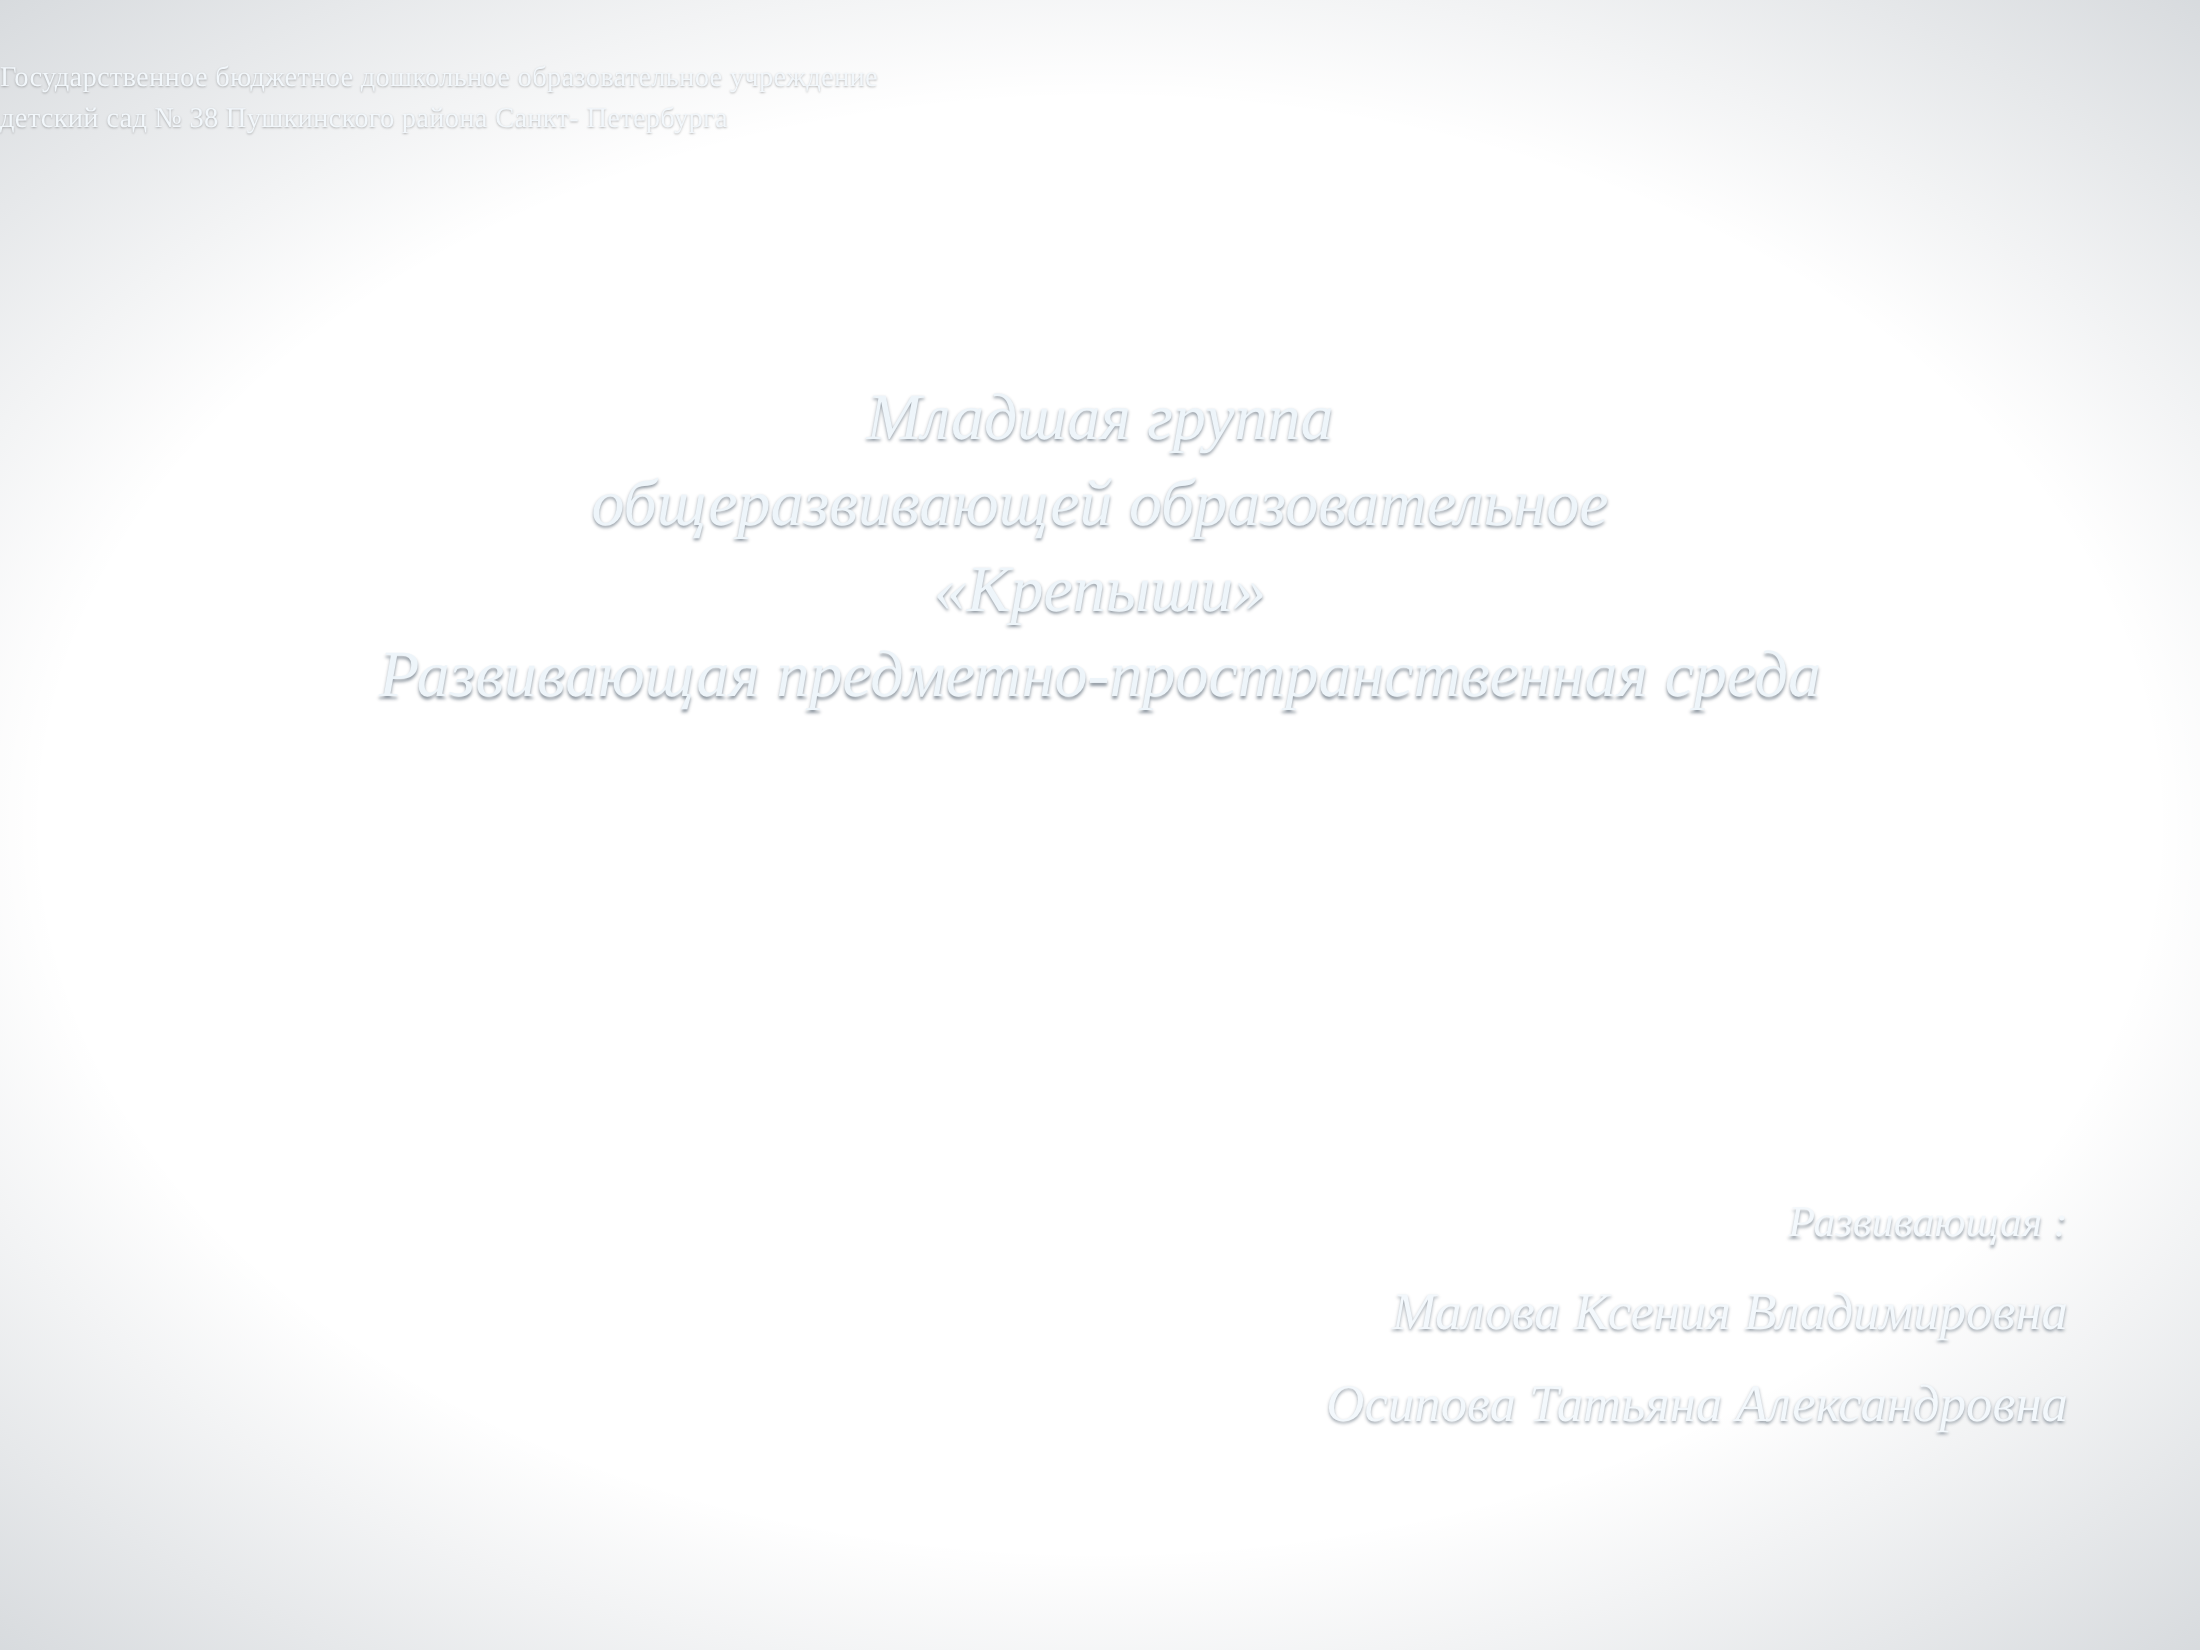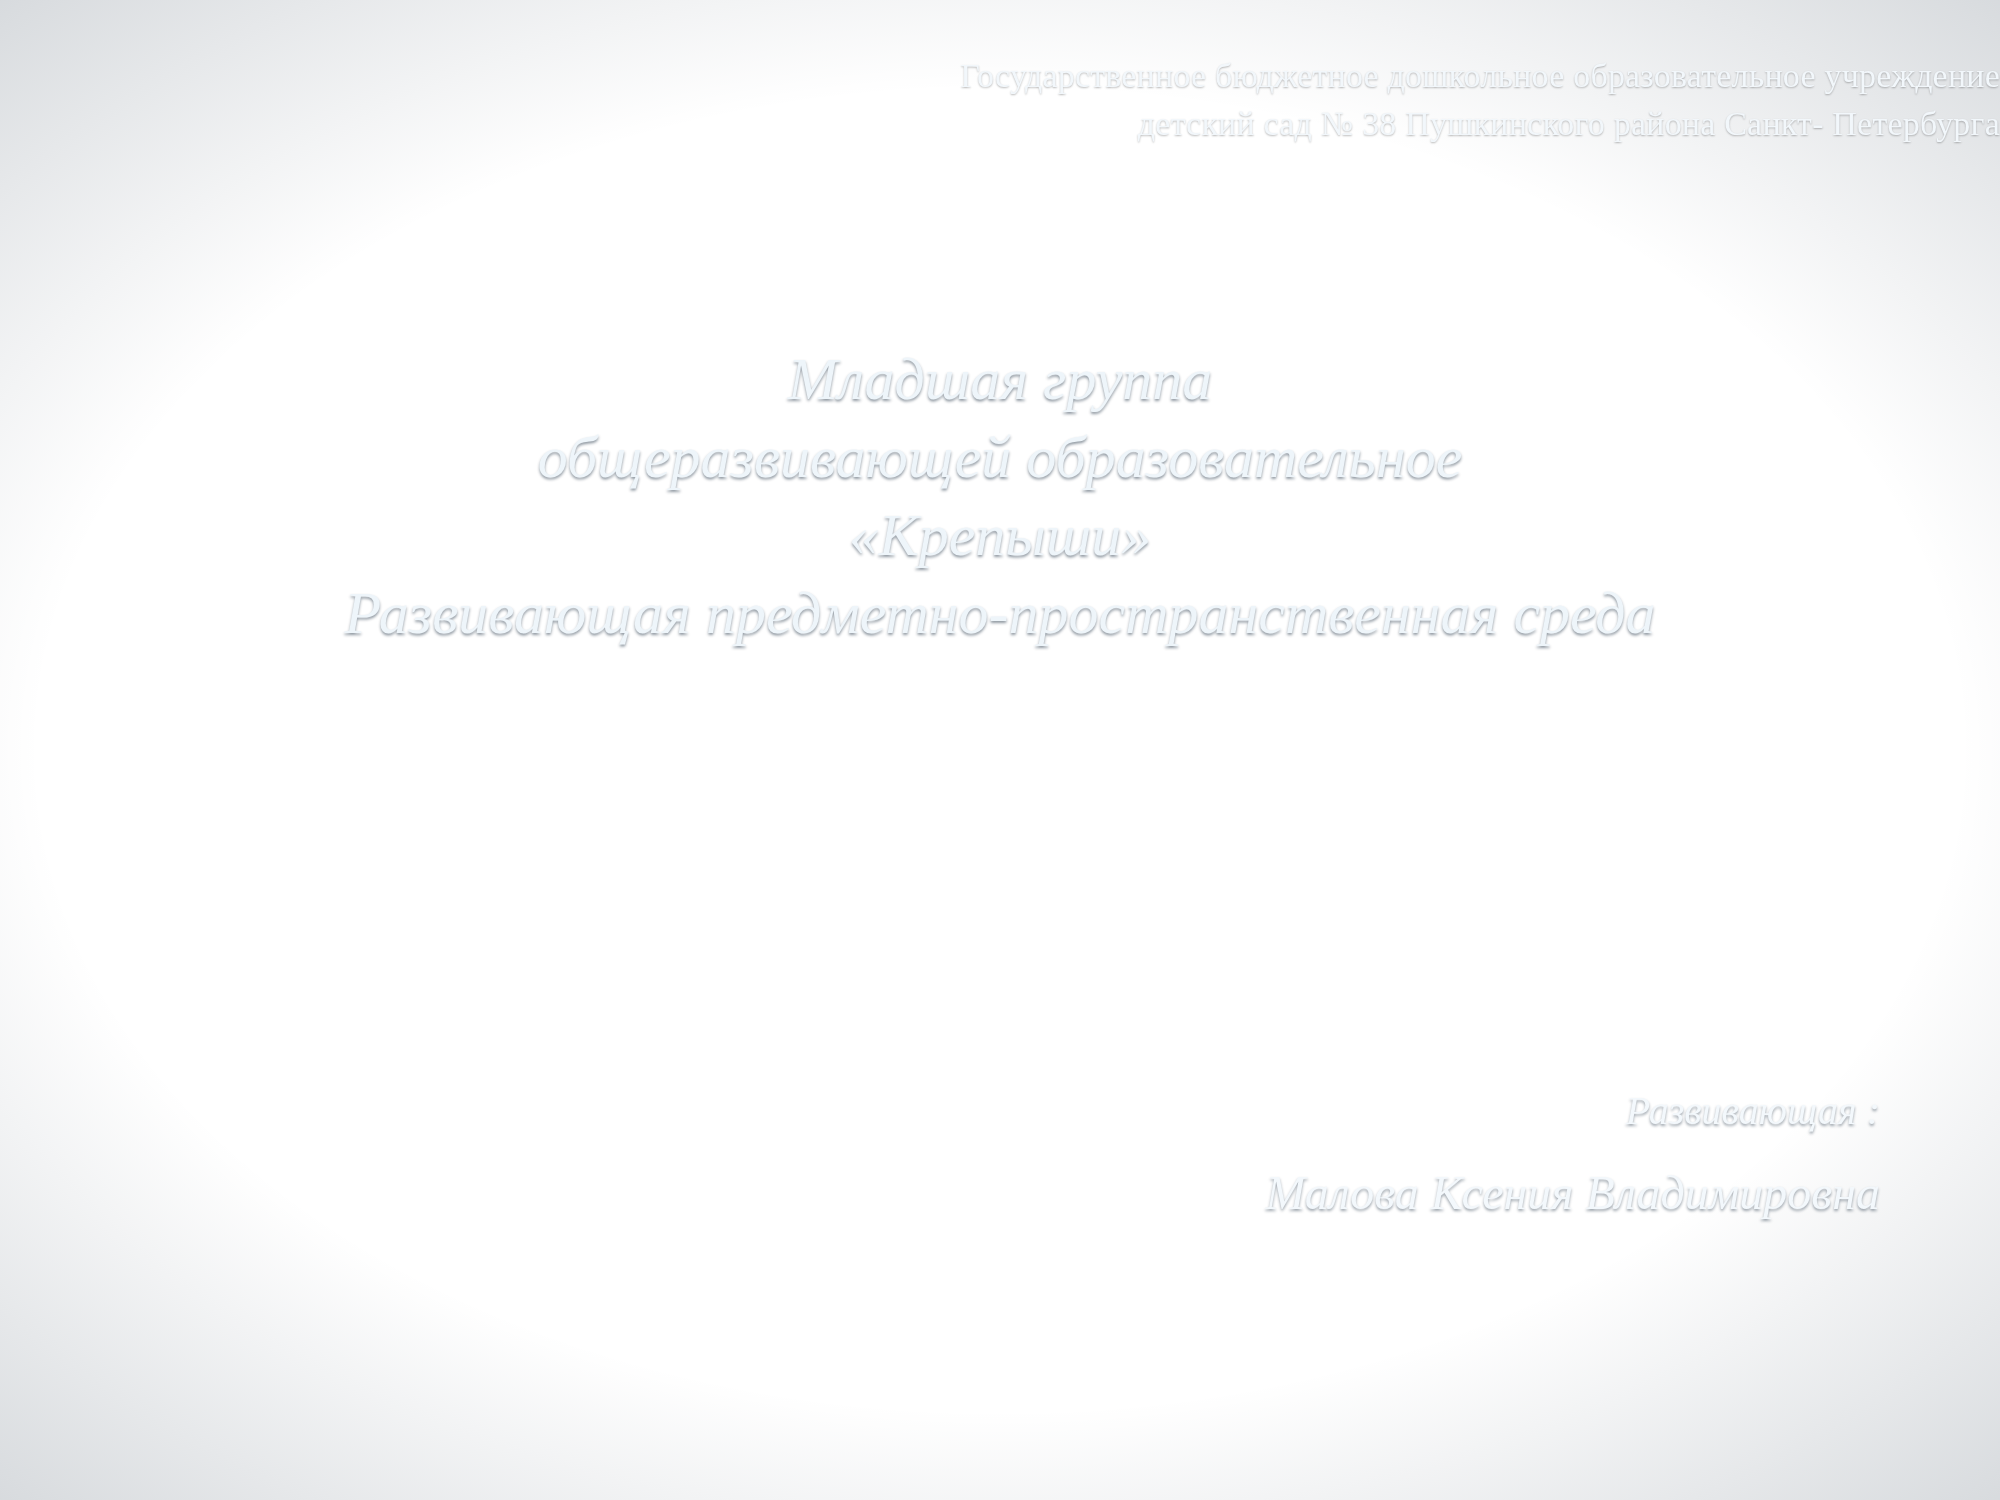--- a/index.html
+++ b/index.html
@@ -46,22 +46,22 @@
         rgba(6,26,46,0.28) 78%,
         rgba(4,20,38,0.55) 100%);
     pointer-events: none;
   }
 
   .header {
     position: absolute;
     top: 52px;
     left: 0;
     right: 0;
-    text-align: right;
-    font-size: 34px;
+    text-align: left;
+    font-size: 26px;
     line-height: 1.42;
     color: #f2f7fb;
     letter-spacing: 0.2px;
     z-index: 3;
     text-shadow: 0 1px 2px rgba(0,0,0,0.28);
   }
   .header .line { display: block; }
 
   .title-block {
     position: absolute;
@@ -120,15 +120,16 @@
   <div class="title-block">
     <span class="title-line">Младшая группа</span>
     <span class="title-line">общеразвивающей образовательное</span>
     <span class="title-line">«Крепыши»</span>
     <span class="title-line">Развивающая предметно-пространственная среда</span>
   </div>
 
   <div class="authors">
     <span class="role">Развивающая :</span>
     <span class="person">Малова Ксения Владимировна</span>
+    <span class="person">Осипова Татьяна Александровна</span>
   </div>
 
 </div>
 
 </body></html>

